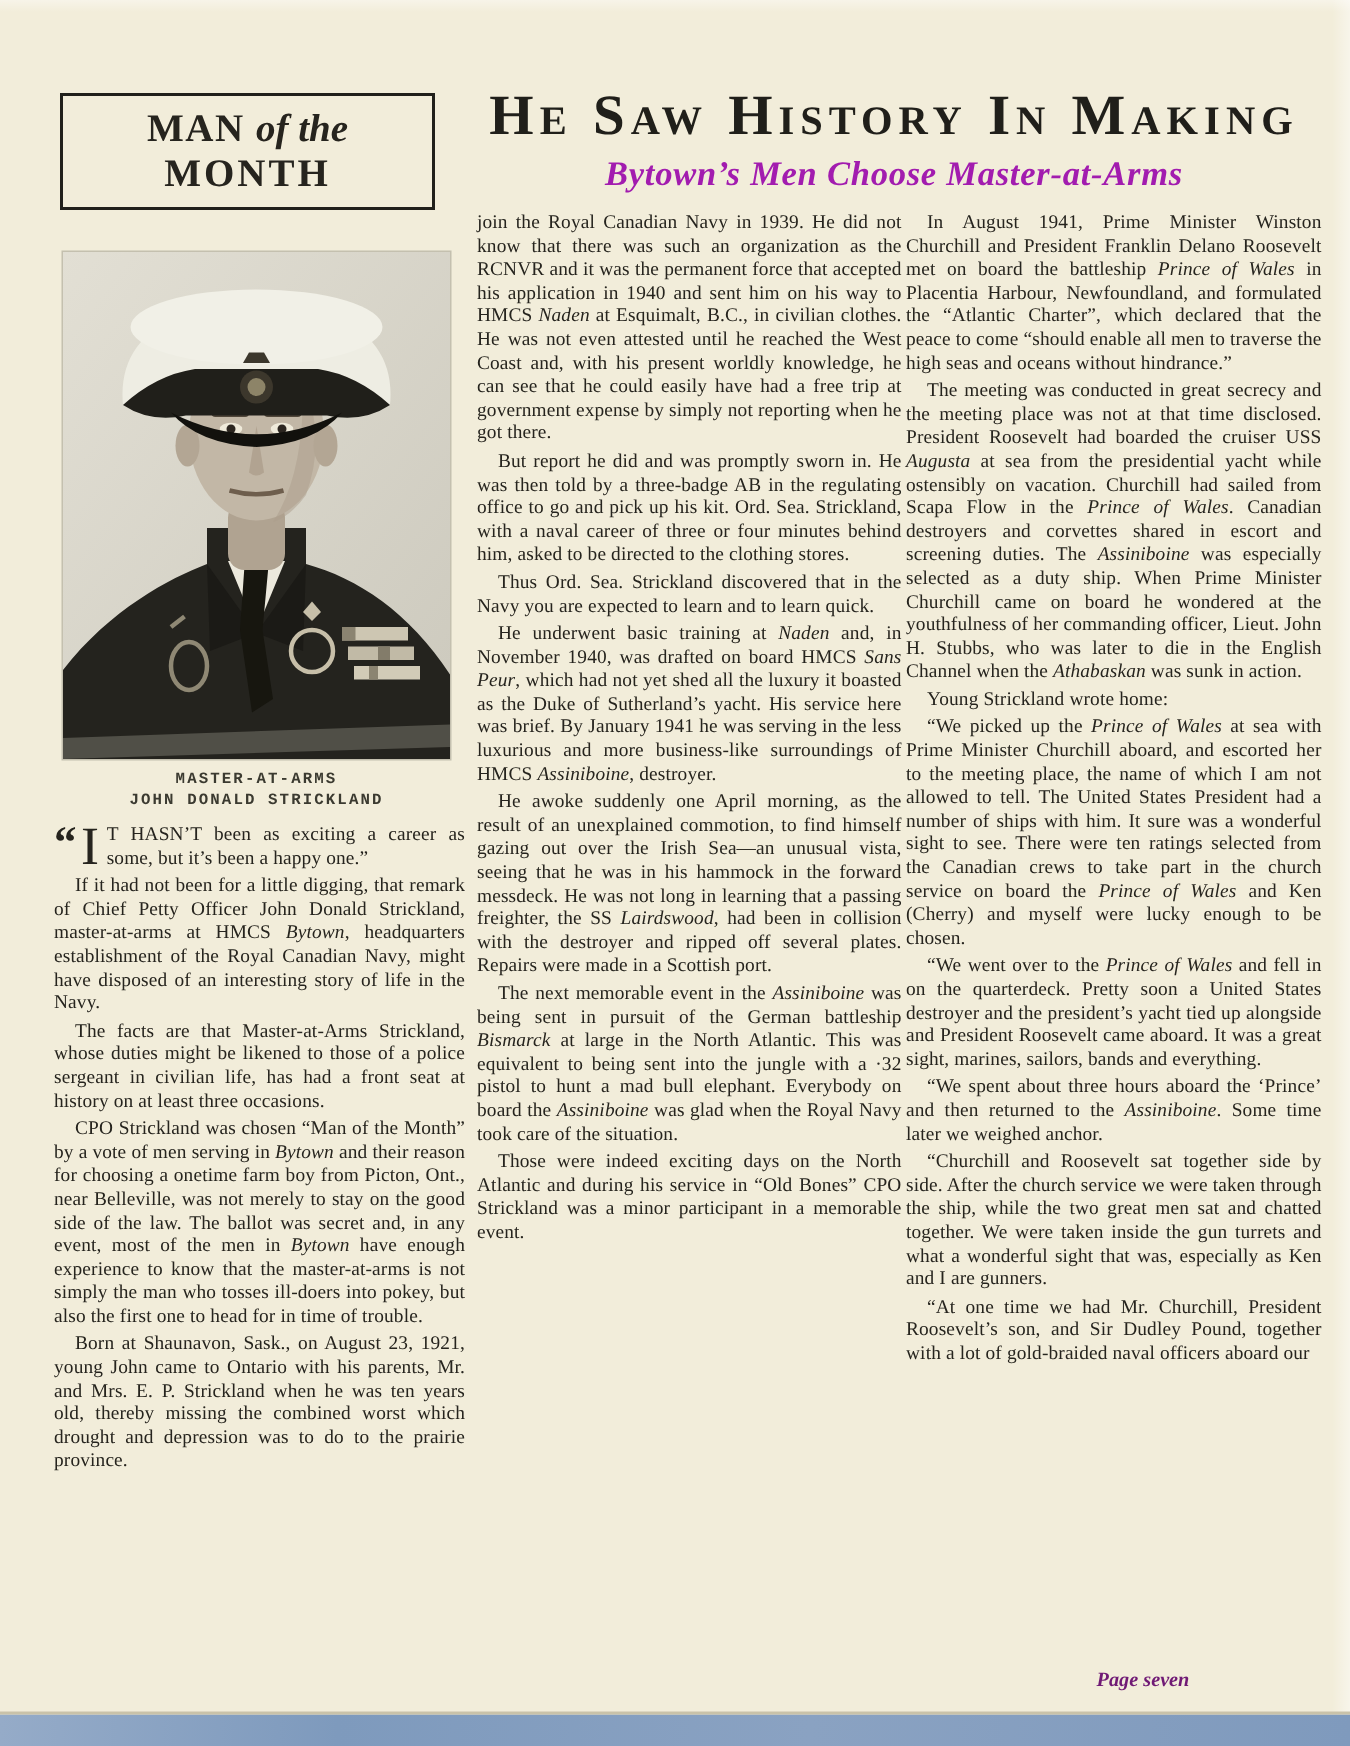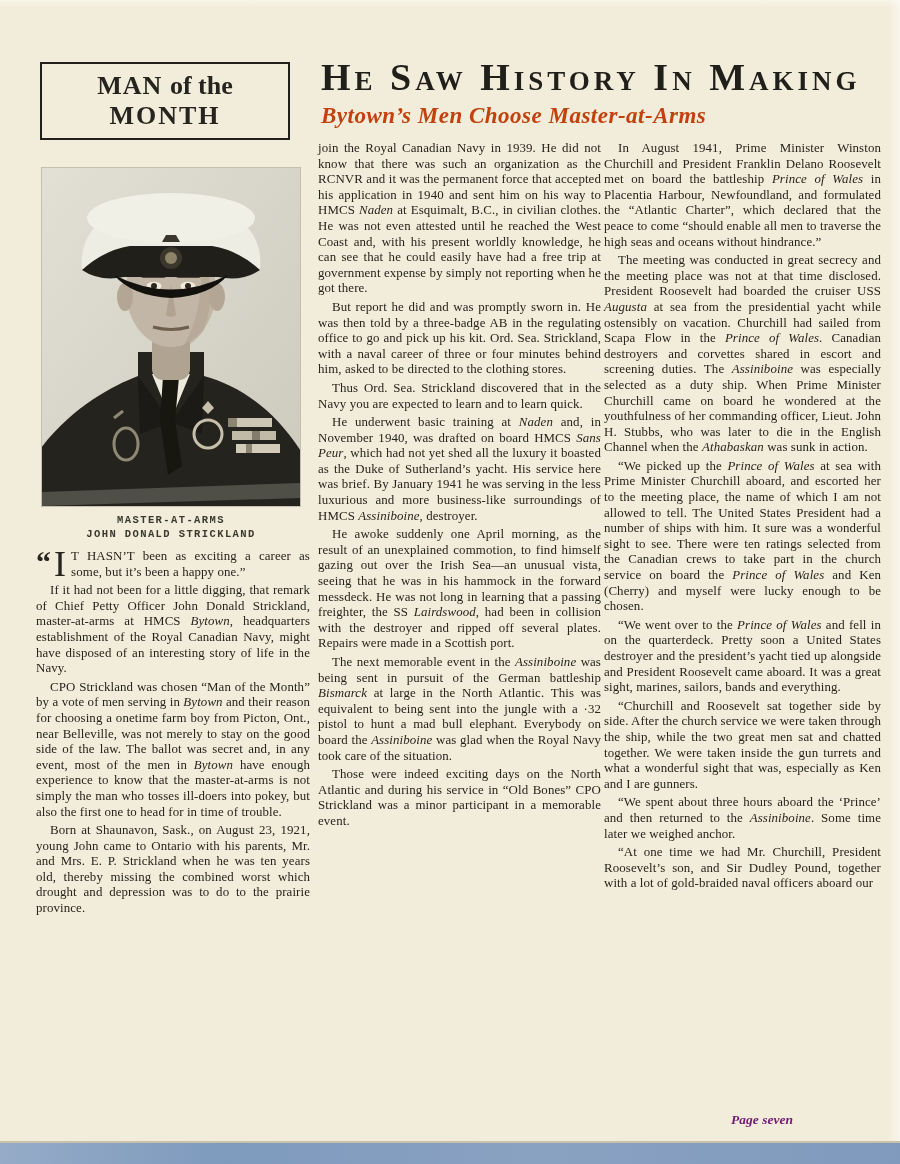--- a/index.html
+++ b/index.html
@@ -24,32 +24,32 @@
     background:linear-gradient(180deg,rgba(255,255,255,.4),rgba(255,255,255,0));}
 
   
   .mom-box{
     position:absolute;left:40px;top:62px;width:246px;height:74px;
     border:2px solid #21201b;
     display:flex;flex-direction:column;align-items:center;justify-content:center;
     background:transparent;
   }
   .mom-line{font-size:26px;font-weight:bold;letter-spacing:1px;line-height:30px;}
-  .mom-line .it{letter-spacing:0;}
+  .mom-line .it{font-style:italic;letter-spacing:0;}
   .mom-line2{letter-spacing:2px;}
 
   
-  .headline{position:absolute;left:321px;top:56px;width:580px;text-align:left;}
+  .headline{position:absolute;left:306px;top:56px;width:580px;text-align:center;}
   .title{
     font-variant:small-caps;font-weight:bold;font-size:38px;line-height:42px;
     letter-spacing:4px;color:#201f1a;white-space:nowrap;
   }
   .subtitle{
     font-weight:bold;font-style:italic;font-size:23px;line-height:26px;
-    margin-top:5px;color:#c2410c;letter-spacing:.5px;
+    margin-top:5px;color:#a21caf;letter-spacing:.5px;
   }
 
   
   .photo{position:absolute;left:42px;top:168px;width:258px;height:338px;
     box-shadow:0 0 0 1px rgba(60,58,48,.25);}
   .photo svg{display:block;}
   .caption{
     position:absolute;left:34px;top:513px;width:274px;text-align:center;
     font-family:Liberation Mono, monospace;font-size:10.5px;line-height:14px;
     letter-spacing:1.4px;color:#3b3a30;font-weight:bold;
@@ -184,41 +184,43 @@
     <div>JOHN DONALD STRICKLAND</div>
   </div>
 
   <div class="col col-left">
     <p class="lead">
       <span class="quo">“</span>
       <span class="dcap">I</span>
       <span>T HASN’T been as exciting a career as some, but it’s been a happy one.”</span>
     </p>
   <p class="para">If it had not been for a little digging, that remark of Chief Petty Officer John Donald Strickland, master-at-arms at HMCS <i>Bytown</i>, headquarters establishment of the Royal Canadian Navy, might have disposed of an interesting story of life in the Navy.</p>
+      <p class="para">The facts are that Master-at-Arms Strickland, whose duties might be likened to those of a police sergeant in civilian life, has had a front seat at history on at least three occasions.</p>
       <p class="para">CPO Strickland was chosen “Man of the Month” by a vote of men serving in <i>Bytown</i> and their reason for choosing a onetime farm boy from Picton, Ont., near Belleville, was not merely to stay on the good side of the law.  The ballot was secret and, in any event, most of the men in <i>Bytown</i> have enough experience to know that the master-at-arms is not simply the man who tosses ill-doers into pokey, but also the first one to head for in time of trouble.</p>
       <p class="para">Born at Shaunavon, Sask., on August 23, 1921, young John came to Ontario with his parents, Mr. and Mrs. E. P. Strickland when he was ten years old, thereby missing the combined worst which drought and depression was to do to the prairie province.</p>
     </div>
 
   <div class="col col-mid">
       <p class="para noindent">join the Royal Canadian Navy in 1939. He did not know that there was such an organization as the RCNVR and it was the permanent force that accepted his application in 1940 and sent him on his way to HMCS <i>Naden</i> at Esquimalt, B.C., in civilian clothes.  He was not even attested until he reached the West Coast and, with his present worldly knowledge, he can see that he could easily have had a free trip at government expense by simply not reporting when he got there.</p>
       <p class="para">But report he did and was promptly sworn in.  He was then told by a three-badge AB in the regulating office to go and pick up his kit.  Ord. Sea. Strickland, with a naval career of three or four minutes behind him, asked to be directed to the clothing stores.</p>
       <p class="para">Thus Ord. Sea. Strickland discovered that in the Navy you are expected to learn and to learn quick.</p>
       <p class="para">He underwent basic training at <i>Naden</i> and, in November 1940, was drafted on board HMCS <i>Sans Peur</i>, which had not yet shed all the luxury it boasted as the Duke of Sutherland’s yacht.  His service here was brief.  By January 1941 he was serving in the less luxurious and more business-like surroundings of HMCS <i>Assiniboine</i>, destroyer.</p>
       <p class="para">He awoke suddenly one April morning, as the result of an unexplained commotion, to find himself gazing out over the Irish Sea—an unusual vista, seeing that he was in his hammock in the forward messdeck.  He was not long in learning that a passing freighter, the SS <i>Lairdswood</i>, had been in collision with the destroyer and ripped off several plates.  Repairs were made in a Scottish port.</p>
       <p class="para">The next memorable event in the <i>Assiniboine</i> was being sent in pursuit of the German battleship <i>Bismarck</i> at large in the North Atlantic.  This was equivalent to being sent into the jungle with a ·32 pistol to hunt a mad bull elephant.  Everybody on board the <i>Assiniboine</i> was glad when the Royal Navy took care of the situation.</p>
       <p class="para">Those were indeed exciting days on the North Atlantic and during his service in “Old Bones” CPO Strickland was a minor participant in a memorable event.</p>
     </div>
 
   <div class="col col-right">
       <p class="para">In August 1941, Prime Minister Winston Churchill and President Franklin Delano Roosevelt met on board the battleship <i>Prince of Wales</i> in Placentia Harbour, Newfoundland, and formulated the “Atlantic Charter”, which declared that the peace to come “should enable all men to traverse the high seas and oceans without hindrance.”</p>
       <p class="para">The meeting was conducted in great secrecy and the meeting place was not at that time disclosed.  President Roosevelt had boarded the cruiser USS <i>Augusta</i> at sea from the presidential yacht while ostensibly on vacation. Churchill had sailed from Scapa Flow in the <i>Prince of Wales</i>.  Canadian destroyers and corvettes shared in escort and screening duties.  The <i>Assiniboine</i> was especially selected as a duty ship. When Prime Minister Churchill came on board he wondered at the youthfulness of her commanding officer, Lieut. John H. Stubbs, who was later to die in the English Channel when the <i>Athabaskan</i> was sunk in action.</p>
+      <p class="para">Young Strickland wrote home:</p>
       <p class="para">“We picked up the <i>Prince of Wales</i> at sea with Prime Minister Churchill aboard, and escorted her to the meeting place, the name of which I am not allowed to tell.  The United States President had a number of ships with him.  It sure was a wonderful sight to see.  There were ten ratings selected from the Canadian crews to take part in the church service on board the <i>Prince of Wales</i> and Ken (Cherry) and myself were lucky enough to be chosen.</p>
       <p class="para">“We went over to the <i>Prince of Wales</i> and fell in on the quarterdeck. Pretty soon a United States destroyer and the president’s yacht tied up alongside and President Roosevelt came aboard.  It was a great sight, marines, sailors, bands and everything.</p>
+      <p class="para">“We spent about three hours aboard the ‘Prince’ and then returned to the <i>Assiniboine</i>.  Some time later we weighed anchor.</p>
       <p class="para">“Churchill and Roosevelt sat together side by side.  After the church service we were taken through the ship, while the two great men sat and chatted together.  We were taken inside the gun turrets and what a wonderful sight that was, especially as Ken and I are gunners.</p>
-      <p class="para">“We spent about three hours aboard the ‘Prince’ and then returned to the <i>Assiniboine</i>.  Some time later we weighed anchor.</p>
       <p class="para">“At one time we had Mr. Churchill, President Roosevelt’s son, and Sir Dudley Pound, together with a lot of gold-braided naval officers aboard our</p>
     </div>
 
   <div class="page-number">Page seven</div>
 
   <div class="bottom-strip"></div>
 
 </div>
 
 </body></html>

